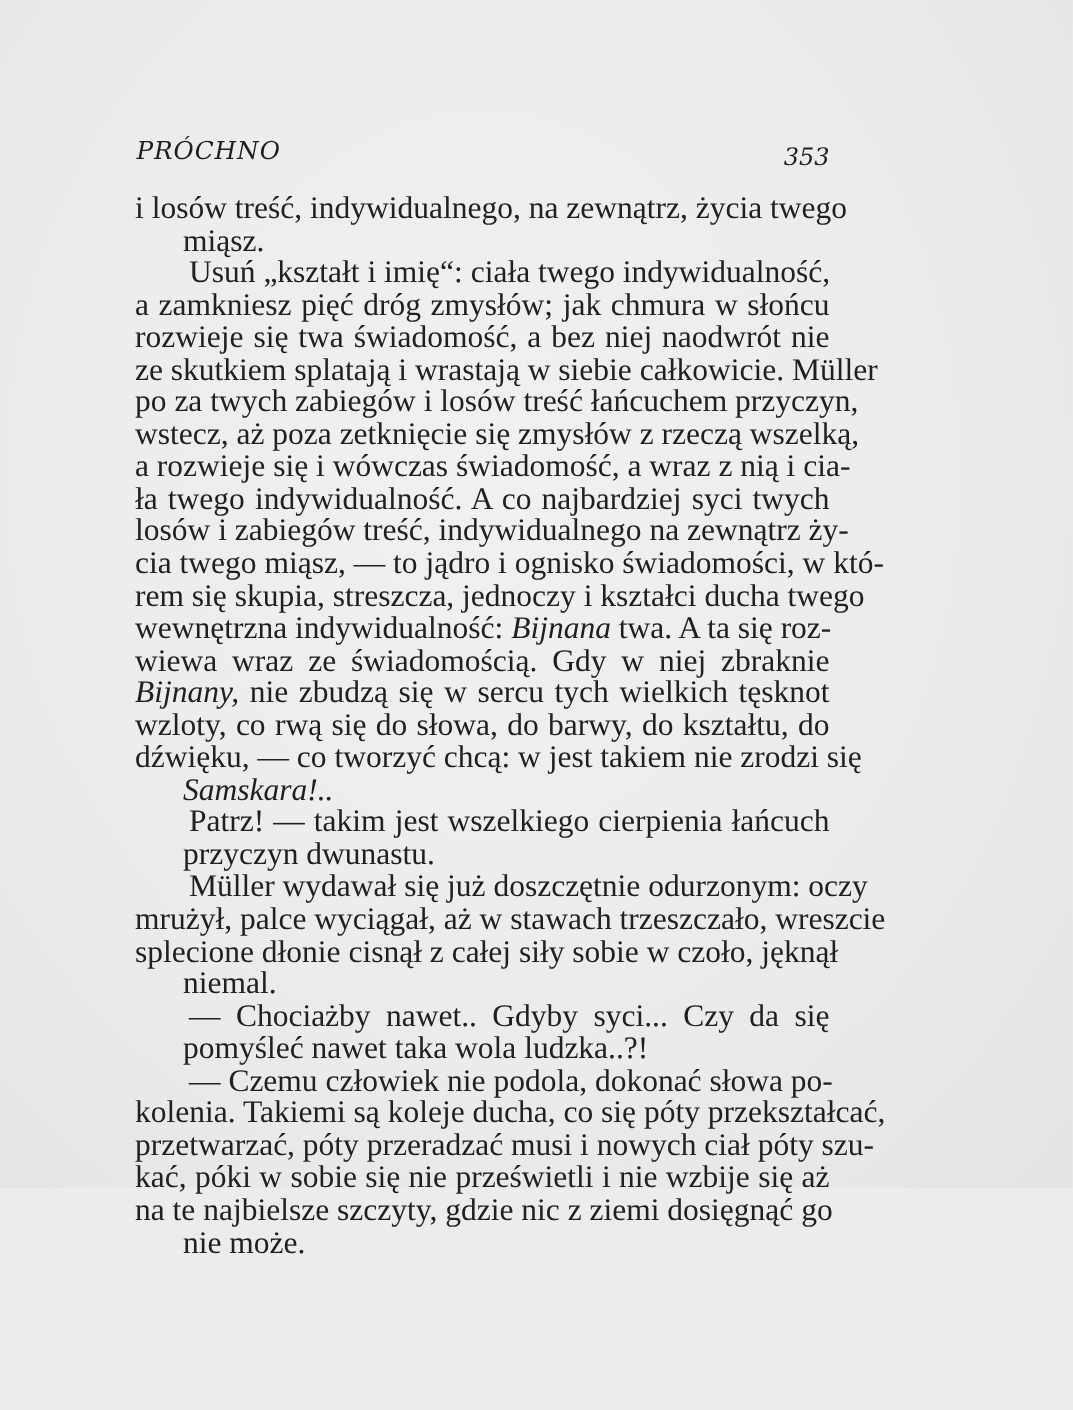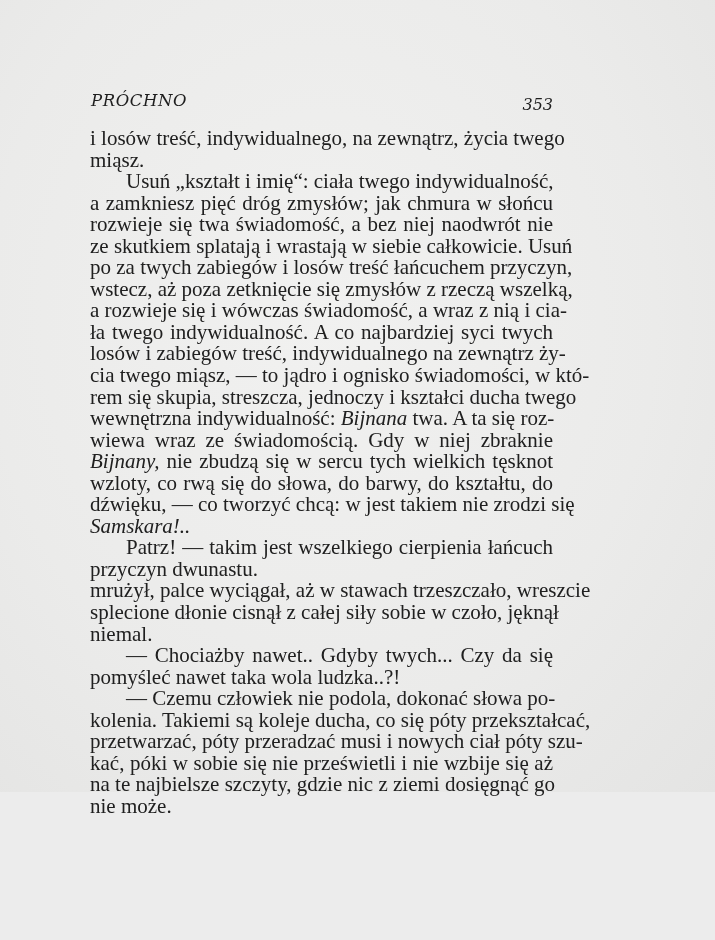--- a/index.html
+++ b/index.html
@@ -57,20 +57,21 @@
     }
     .line {
       display: block;
       white-space: nowrap;
       text-align: justify;
       text-align-last: justify;
       height: 21.55px;
     }
     .line.last {
       text-align-last: left;
+      margin-left: 32px;
     }
     .line.indent {
       padding-left: 36px;
     }
     em, .it {
       font-style: italic;
     }
   </style>
 </head>
 <body>
@@ -86,21 +87,21 @@
 
     <div>
       <span class="line">i losów treść, indywidualnego, na zewnątrz, życia twego</span>
       <span class="line last">miąsz.</span>
     </div>
 
     <div>
       <span class="line indent">Usuń „kształt i imię“: ciała twego indywidualność,</span>
       <span class="line">a zamkniesz pięć dróg zmysłów; jak chmura w słońcu</span>
       <span class="line">rozwieje się twa świadomość, a bez niej naodwrót nie</span>
-      <span class="line">ze skutkiem splatają i wrastają w siebie całkowicie. Usuń</span>
+      <span class="line">ze skutkiem splatają i wrastają w siebie całkowicie. Müller</span>
       <span class="line">po za twych zabiegów i losów treść łańcuchem przyczyn,</span>
       <span class="line">wstecz, aż poza zetknięcie się zmysłów z rzeczą wszelką,</span>
       <span class="line">a rozwieje się i wówczas świadomość, a wraz z nią i cia-</span>
       <span class="line">ła twego indywidualność. A co najbardziej syci twych</span>
       <span class="line">losów i zabiegów treść, indywidualnego na zewnątrz ży-</span>
       <span class="line">cia twego miąsz, — to jądro i ognisko świadomości, w któ-</span>
       <span class="line">rem się skupia, streszcza, jednoczy i kształci ducha twego</span>
       <span class="line"><span>wewnętrzna indywidualność: </span><span class="it">Bijnana</span><span> twa. A ta się roz-</span></span>
       <span class="line">wiewa wraz ze świadomością. Gdy w niej zbraknie</span>
       <span class="line"><span class="it">Bijnany,</span><span> nie zbudzą się w sercu tych wielkich tęsknot</span></span>
@@ -108,27 +109,28 @@
       <span class="line">dźwięku, — co tworzyć chcą: w jest takiem nie zrodzi się</span>
       <span class="line last it">Samskara!..</span>
     </div>
 
     <div>
       <span class="line indent">Patrz! — takim jest wszelkiego cierpienia łańcuch</span>
       <span class="line last">przyczyn dwunastu.</span>
     </div>
 
     <div>
+      <span class="line indent">Müller wydawał się już doszczętnie odurzonym: oczy</span>
       <span class="line">mrużył, palce wyciągał, aż w stawach trzeszczało, wreszcie</span>
       <span class="line">splecione dłonie cisnął z całej siły sobie w czoło, jęknął</span>
       <span class="line last">niemal.</span>
     </div>
 
     <div>
-      <span class="line indent">— Chociażby nawet.. Gdyby twych... Czy da się</span>
+      <span class="line indent">— Chociażby nawet.. Gdyby syci... Czy da się</span>
       <span class="line last">pomyśleć nawet taka wola ludzka..?!</span>
     </div>
 
     <div>
       <span class="line indent">— Czemu człowiek nie podola, dokonać słowa po-</span>
       <span class="line">kolenia. Takiemi są koleje ducha, co się póty przekształcać,</span>
       <span class="line">przetwarzać, póty przeradzać musi i nowych ciał póty szu-</span>
       <span class="line">kać, póki w sobie się nie prześwietli i nie wzbije się aż</span>
       <span class="line">na te najbielsze szczyty, gdzie nic z ziemi dosięgnąć go</span>
       <span class="line last">nie może.</span>

